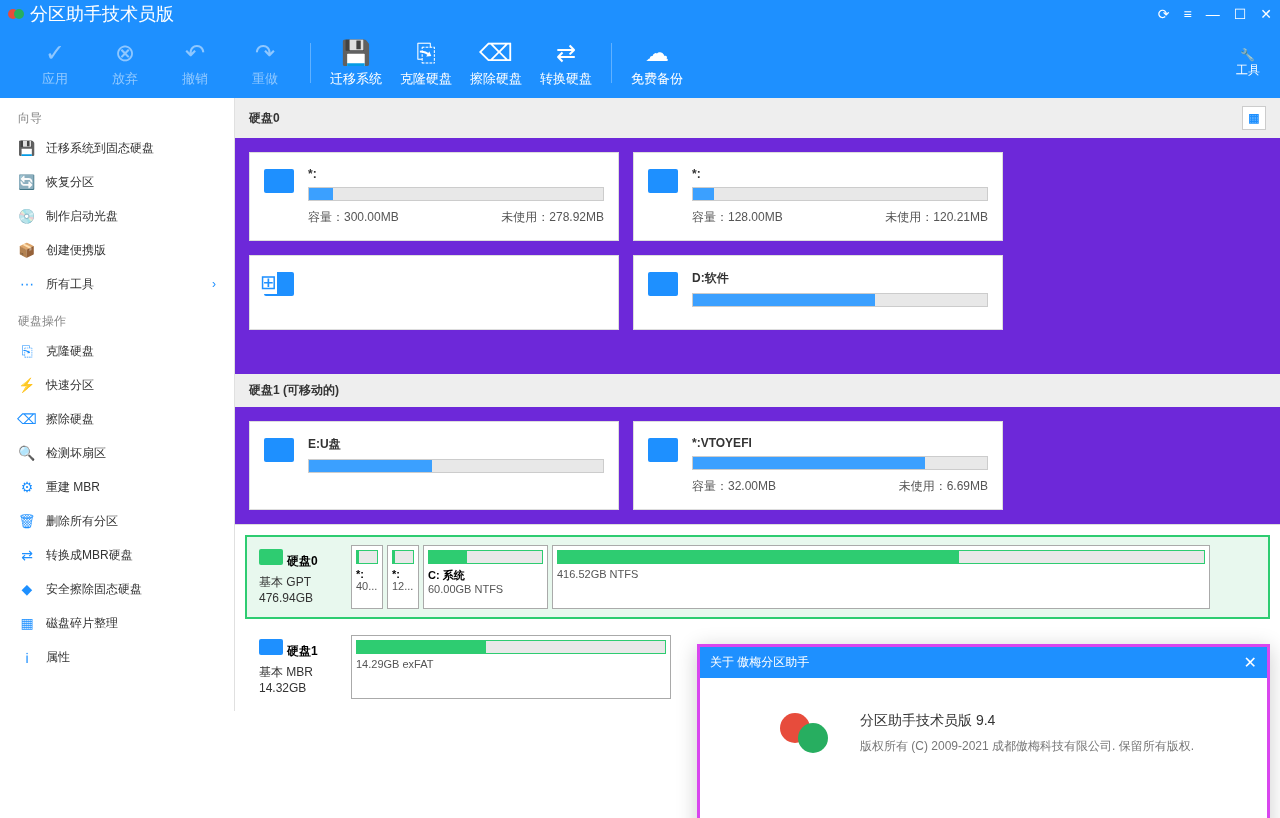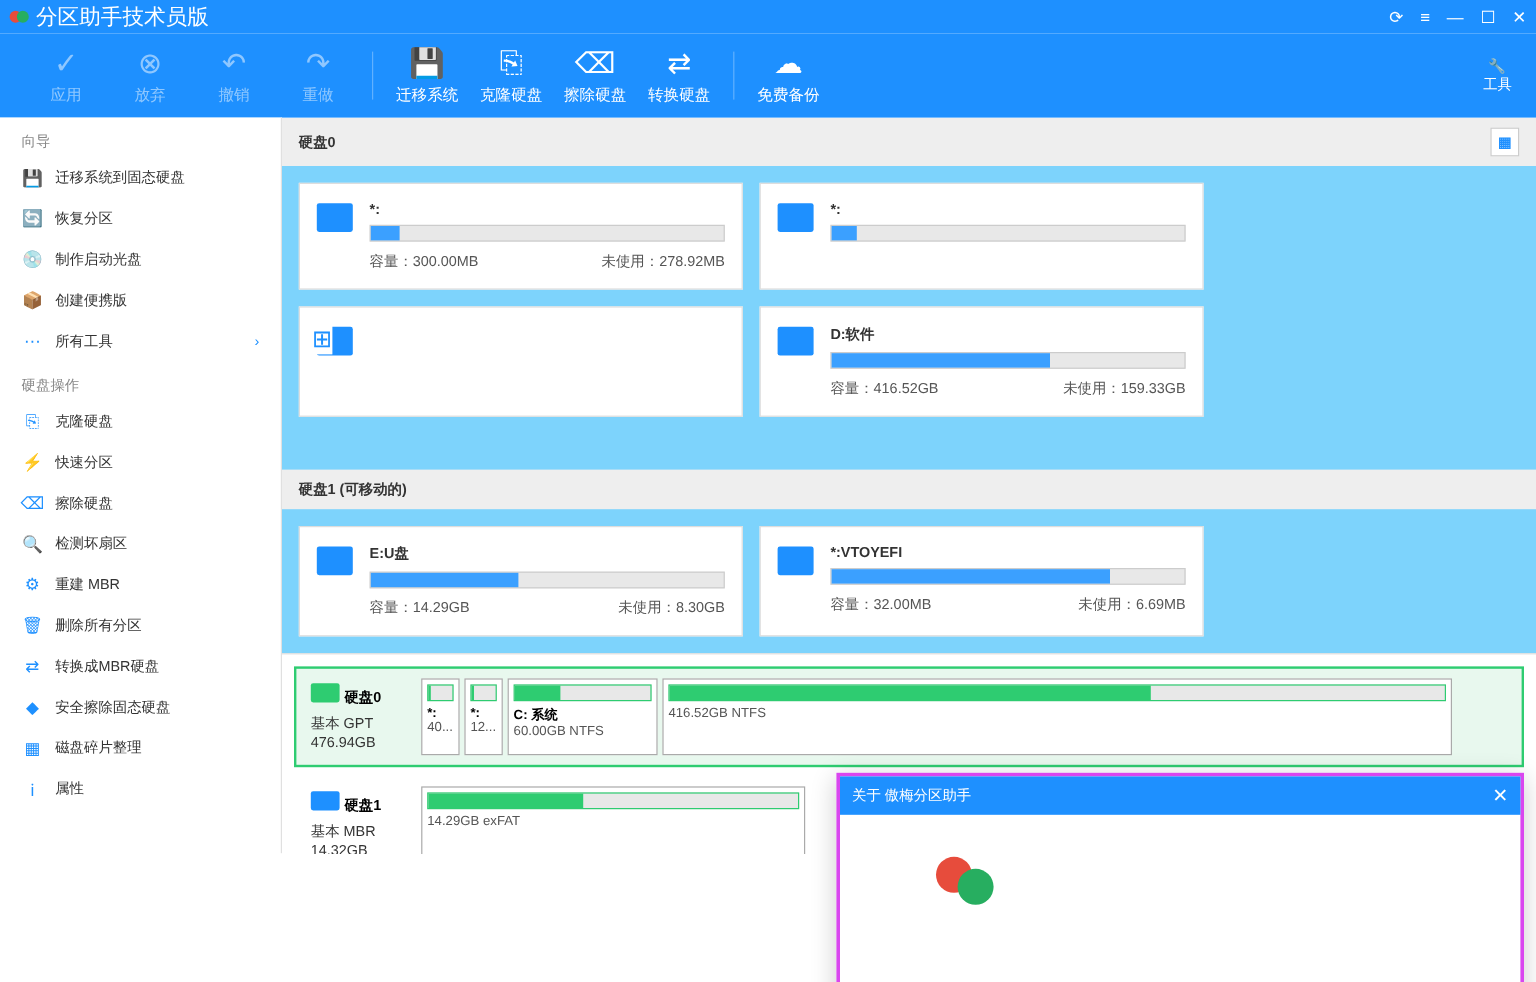--- a/index.html
+++ b/index.html
@@ -17,21 +17,21 @@
 .tbtn .ticon{font-size:24px;height:30px;display:flex;align-items:center}
 .tbtn .tlabel{font-size:13px;margin-top:2px}
 .tsep{width:1px;height:40px;background:rgba(255,255,255,0.3);margin:0 10px}
 .tools-right{margin-left:auto;display:flex;flex-direction:column;align-items:center;cursor:pointer}
 .main{display:flex;height:613px}
 .sidebar{width:235px;background:#fff;border-right:1px solid #e0e0e0;overflow-y:auto}
 .side-section{padding:12px 0 4px 18px;color:#888;font-size:12px}
 .side-item{display:flex;align-items:center;padding:8px 18px;cursor:pointer;color:#333}
 .side-item .sicon{width:18px;height:18px;margin-right:10px;display:flex;align-items:center;justify-content:center;color:#1e90ff;font-size:14px}
 .side-item .chev{margin-left:auto;color:#1e90ff}
-.content{flex:1;background:#7dd3fc;overflow-y:auto;position:relative}
+.content{flex:1;background:#6d28d9;overflow-y:auto;position:relative}
 .disk-header{background:#eee;padding:8px 14px;font-weight:bold;color:#333;display:flex;align-items:center}
 .view-toggle{margin-left:auto;width:24px;height:24px;border:1px solid #ccc;background:#fff;display:flex;align-items:center;justify-content:center;color:#1e90ff}
 .part-grid{display:flex;gap:14px;padding:14px;flex-wrap:wrap}
 .part-card{width:370px;border:1px solid #ddd;background:#fff;padding:14px;display:flex}
 .part-card .pcicon{width:30px;height:24px;background:#1e90ff;border-radius:2px;margin-right:14px;margin-top:2px;position:relative}
 .part-card .pcicon.win::before{content:'⊞';position:absolute;left:-4px;top:-2px;color:#1e90ff;font-size:20px;background:#fff}
 .part-card .pcbody{flex:1}
 .part-card .pcname{font-weight:bold;margin-bottom:6px;color:#333}
 .part-card .pcbar{height:14px;background:#e8e8e8;border:1px solid #ccc;margin-bottom:8px;position:relative}
 .part-card .pcfill{height:100%;background:#3ba0ff}
@@ -211,54 +211,50 @@
             </div>
           </div>
         </div>
         <div class="part-card">
           <div class="pcicon"></div>
           <div class="pcbody">
             <div class="pcname">*:</div>
             <div class="pcbar">
               <div class="pcfill" style="width:7%"></div>
             </div>
+            <div class="pcstats">
+              <span>容量：128.00MB</span>
+              <span>未使用：120.21MB</span>
+            </div>
           </div>
         </div>
         <div class="part-card">
           <div class="pcicon win"></div>
         </div>
         <div class="part-card">
           <div class="pcicon"></div>
           <div class="pcbody">
             <div class="pcname">D:软件</div>
             <div class="pcbar">
               <div class="pcfill" style="width:62%"></div>
-            </div>
-            <div class="pcstats">
-              <span>容量：416.52GB</span>
-              <span>未使用：159.33GB</span>
             </div>
           </div>
         </div>
       </div>
     <div style="height:30px"></div>
     <div class="disk-header">
       <span>硬盘1 (可移动的)</span>
     </div>
     <div class="part-grid" id="d1-grid">
         <div class="part-card">
           <div class="pcicon"></div>
           <div class="pcbody">
             <div class="pcname">E:U盘</div>
             <div class="pcbar">
               <div class="pcfill" style="width:42%"></div>
-            </div>
-            <div class="pcstats">
-              <span>容量：14.29GB</span>
-              <span>未使用：8.30GB</span>
             </div>
           </div>
         </div>
         <div class="part-card">
           <div class="pcicon"></div>
           <div class="pcbody">
             <div class="pcname">*:VTOYEFI</div>
             <div class="pcbar">
               <div class="pcfill" style="width:79%"></div>
             </div>
@@ -326,15 +322,19 @@
   </div>
 </div>
 
 <div class="about-dialog">
   <div class="about-title">
     <span>关于 傲梅分区助手</span>
     <span class="close">✕</span>
   </div>
   <div class="about-body">
     <div class="about-logo"></div>
+    <div class="about-text">
+      <div class="at1">分区助手技术员版 9.4</div>
+      <div class="at2">版权所有 (C) 2009-2021 成都傲梅科技有限公司. 保留所有版权.</div>
+    </div>
   </div>
   <div class="about-hand">☜</div>
 </div>
 
 </body></html>

